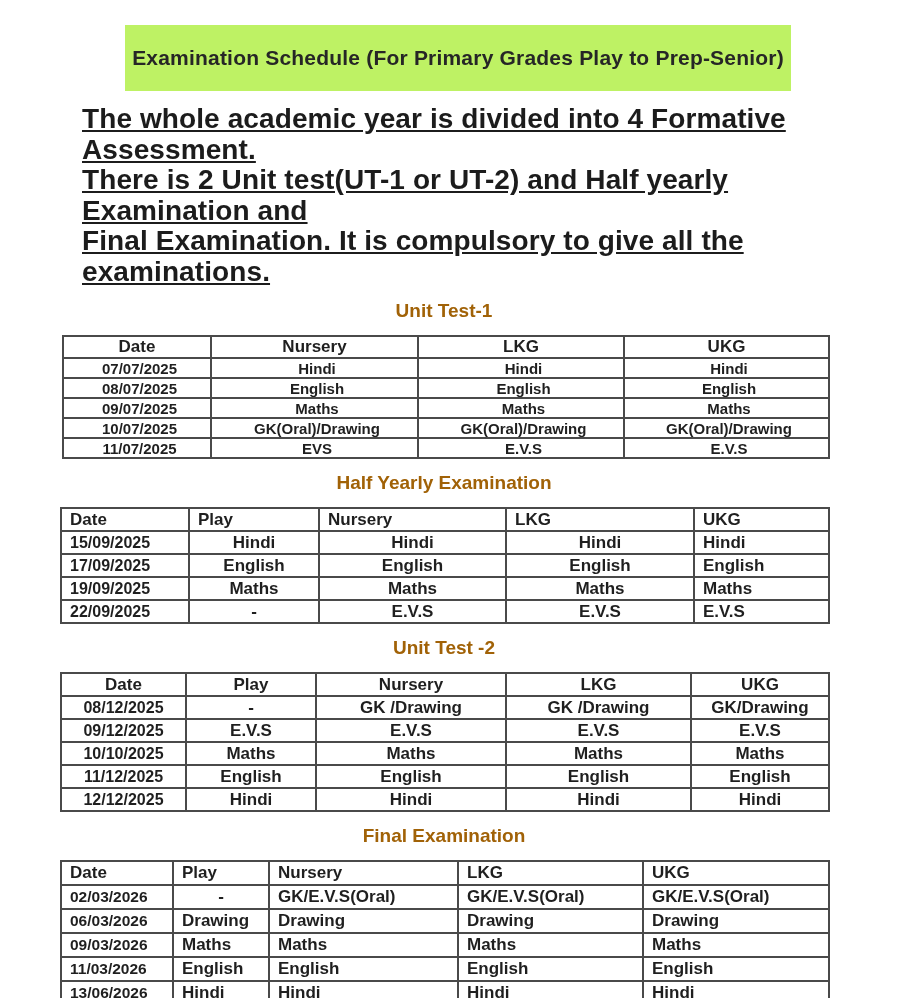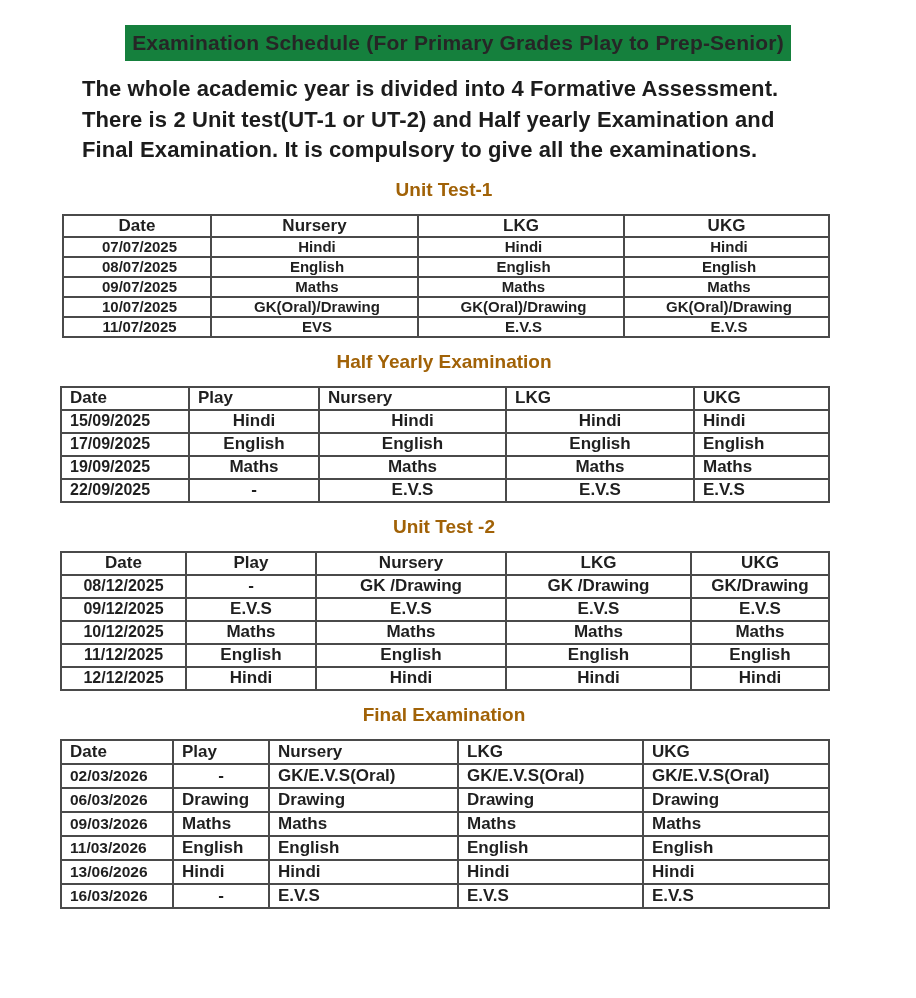--- a/index.html
+++ b/index.html
@@ -7,34 +7,35 @@
     width:916px;height:998px;
     background:#ffffff;
     font-family:"Liberation Sans",sans-serif;
     font-weight:bold;
     color:#1f1f1f;
     overflow:hidden;
   }
   .title-wrap{ text-align:center; padding-top:25px; }
   .title-highlight{
     display:inline-block;
-    background:#15803d;
+    background:#bef264;
     color:#262626;
     font-size:21px;
     line-height:26px;
-    padding:5px 7px;
+    padding:20px 7px;
     letter-spacing:0.2px;
   }
   .intro{
     margin:13px 0 0 82px;
     width:760px;
-    font-size:22px;
+    font-size:28px;
     line-height:30.5px;
     color:#1c1c1c;
     letter-spacing:0.1px;
+    text-decoration:underline;
   }
   .section-heading{
     width:768px;
     margin:12px 0 13px 60px;
     text-align:center;
     font-size:19px;
     line-height:23px;
     color:#a16207;
   }
   table{
@@ -214,21 +215,21 @@
           <td>GK/Drawing</td>
         </tr>
         <tr>
           <td>09/12/2025</td>
           <td>E.V.S</td>
           <td>E.V.S</td>
           <td>E.V.S</td>
           <td>E.V.S</td>
         </tr>
         <tr>
-          <td>10/12/2025</td>
+          <td>10/10/2025</td>
           <td>Maths</td>
           <td>Maths</td>
           <td>Maths</td>
           <td>Maths</td>
         </tr>
         <tr>
           <td>11/12/2025</td>
           <td>English</td>
           <td>English</td>
           <td>English</td>

